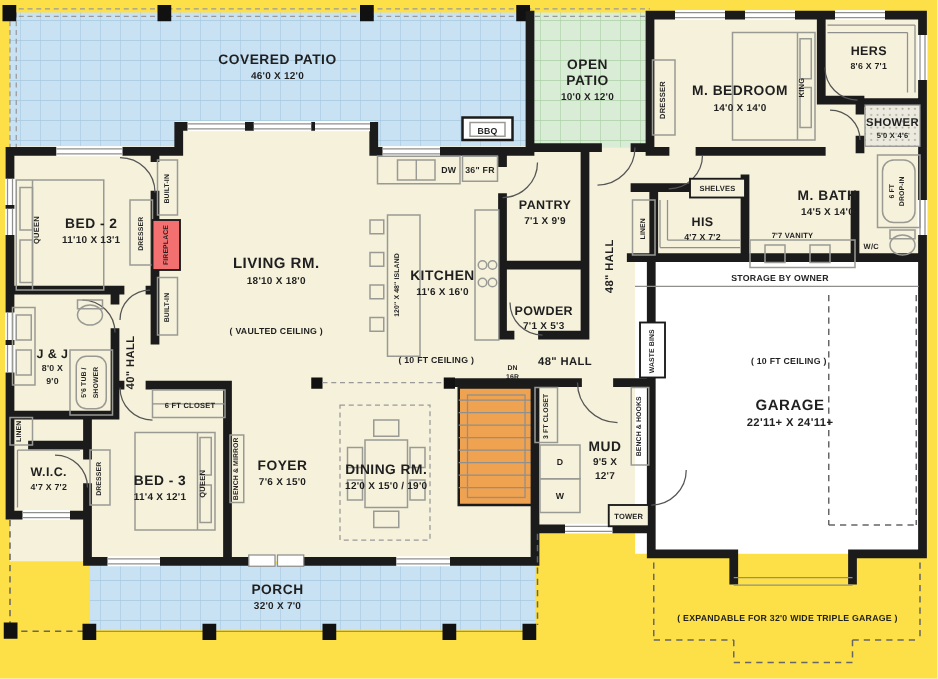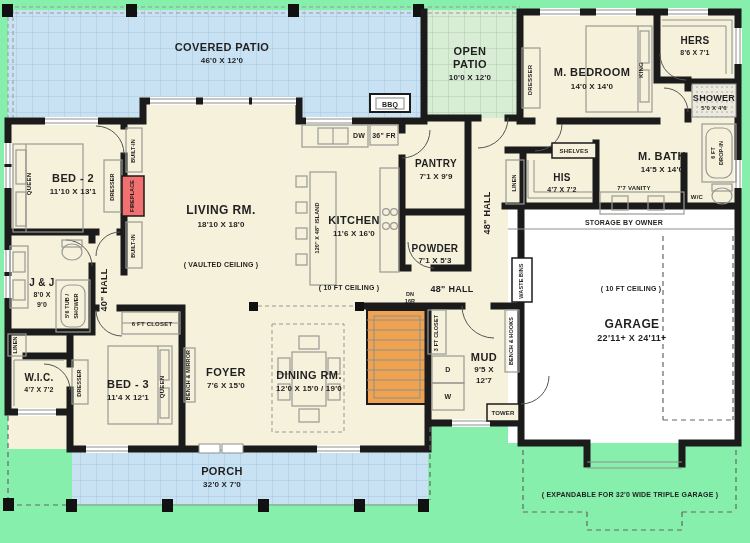--- a/index.html
+++ b/index.html
@@ -1,16 +1,16 @@
 <!DOCTYPE html>
 <html><head>
 <meta charset="utf-8">
 <style>
   html,body{margin:0;padding:0;background:#fff;}
-  .plan-wrap{width:750px;height:543px;position:relative;background:#86efac;overflow:hidden;}
+  .plan-wrap{width:750px;height:543px;position:relative;background:#fde047;overflow:hidden;}
   svg{display:block;}
   text{font-family:"Liberation Sans","DejaVu Sans",sans-serif;fill:#1f1f1f;font-weight:bold;}
   .t12{font-size:12px;text-anchor:middle;letter-spacing:.4px;}
   .t11{font-size:11px;text-anchor:middle;letter-spacing:.4px;}
   .t10{font-size:10px;text-anchor:middle;letter-spacing:.3px;}
   .t9{font-size:9px;text-anchor:middle;letter-spacing:.3px;}
   .t8{font-size:8px;text-anchor:middle;letter-spacing:.2px;}
   .t7{font-size:7px;text-anchor:middle;letter-spacing:.2px;}
   .t6{font-size:6px;text-anchor:middle;letter-spacing:.2px;}
   .t5{font-size:5.5px;text-anchor:middle;letter-spacing:.1px;}

